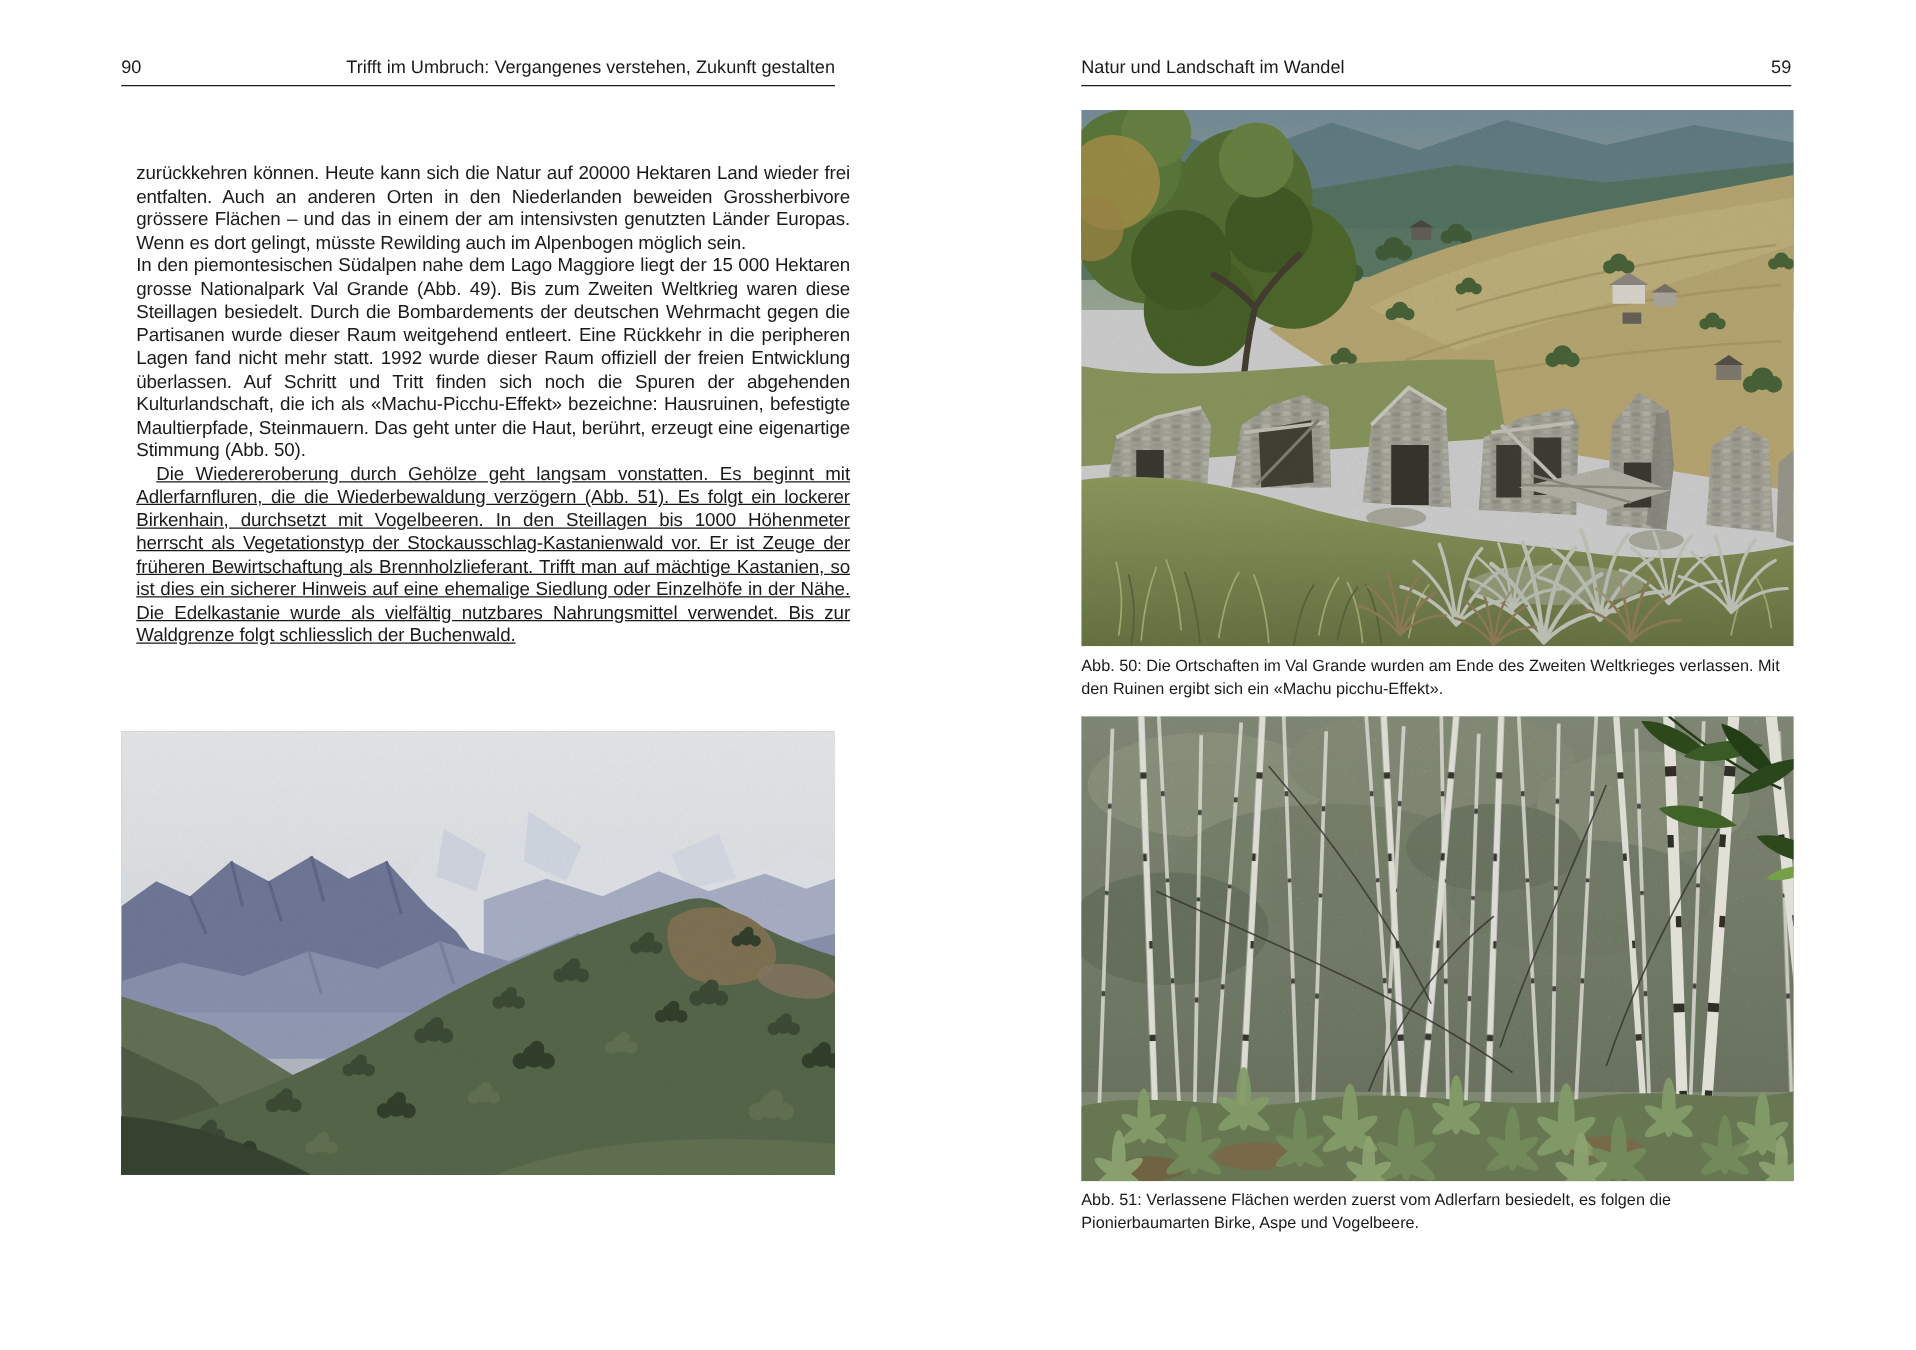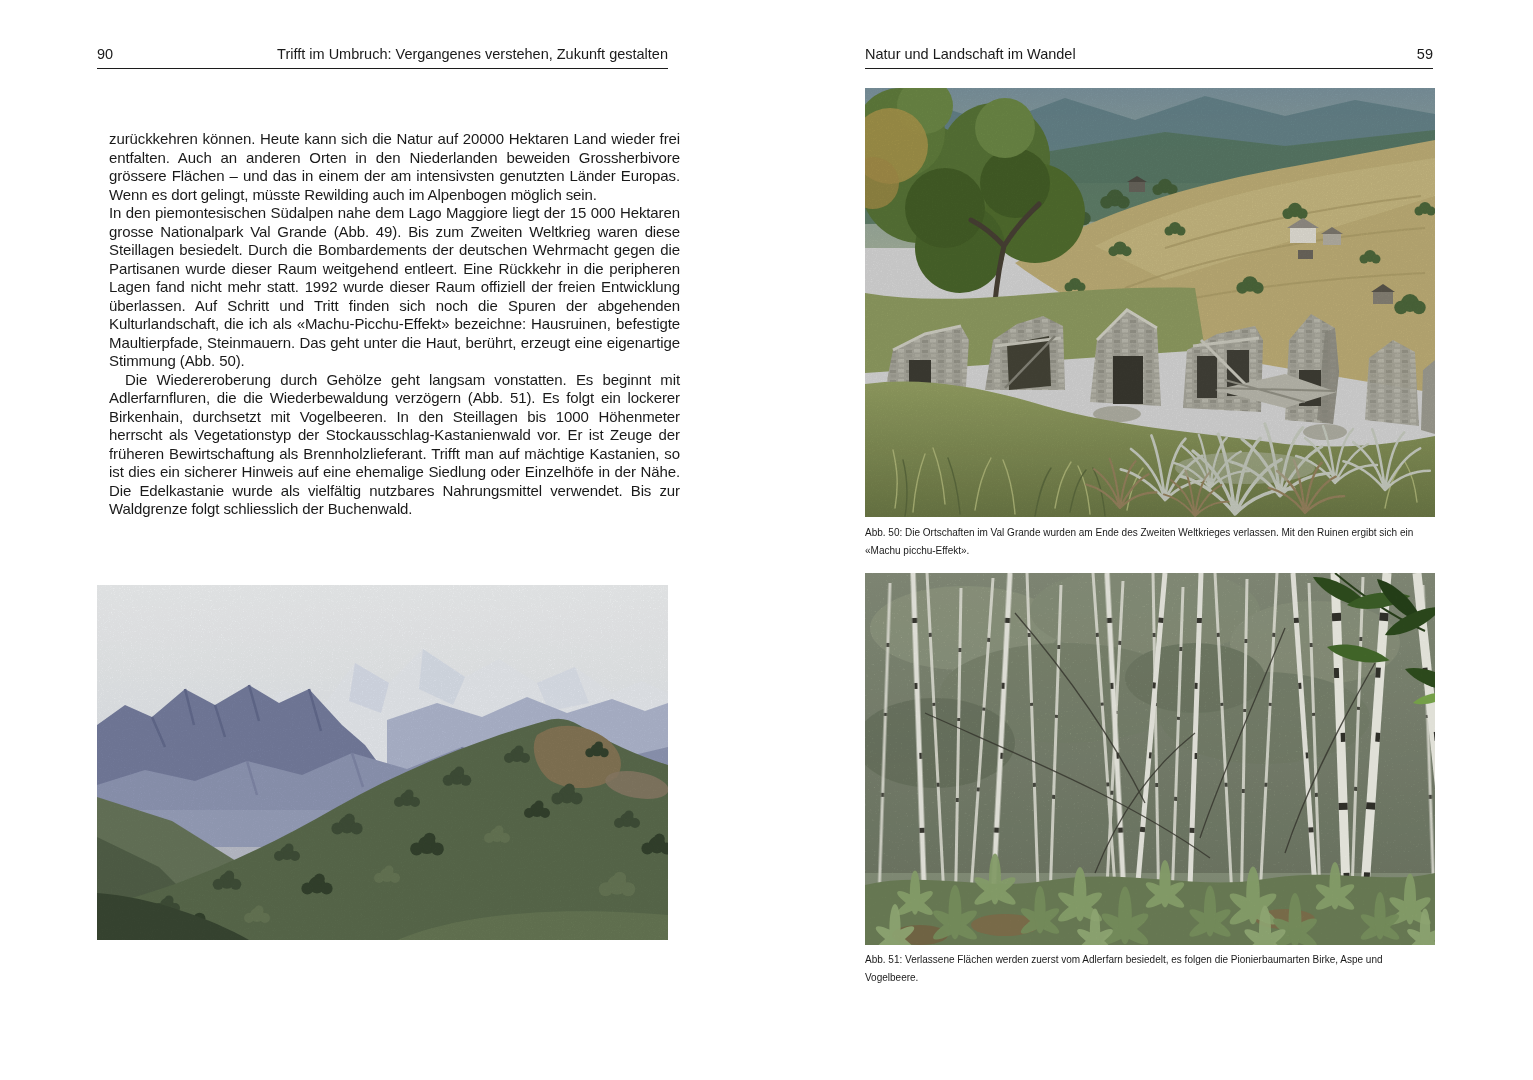--- a/index.html
+++ b/index.html
@@ -10,23 +10,23 @@
   .runhead{display:flex;justify-content:space-between;align-items:flex-end;
            border-bottom:1.7px solid #1c1c1c;padding-bottom:6px;
            font-size:14.5px;line-height:16px;color:#1a1a1a;}
   .pagenum{font-size:14.5px;}
   
   .bodycopy{font-size:15px;line-height:18.5px;text-align:justify;
             letter-spacing:-0.1px;}
   .bodycopy p{margin:0;}
   .bodycopy h3{font-size:15px;line-height:18.5px;margin:34px 0 0 0;
                font-weight:bold;letter-spacing:-0.1px;}
-  .indent{text-indent:16px;}
+  .indent{text-indent:16px;text-decoration:underline;}
   
-  .caption{font-size:10px;line-height:17.5px;text-align:left;color:#1a1a1a;}
+  .caption{font-size:13px;line-height:17.5px;text-align:left;color:#1a1a1a;}
   
   .photo{display:block;overflow:hidden;background:#dddddd;}
   .photo svg{display:block;width:100%;height:100%;}
 </style>
 </head>
 <body>
 
 <div class="abs" style="left:97px;top:0;width:571px;height:1080px;">
 
   <div class="runhead" style="position:absolute;left:0;top:46px;width:571px;">

